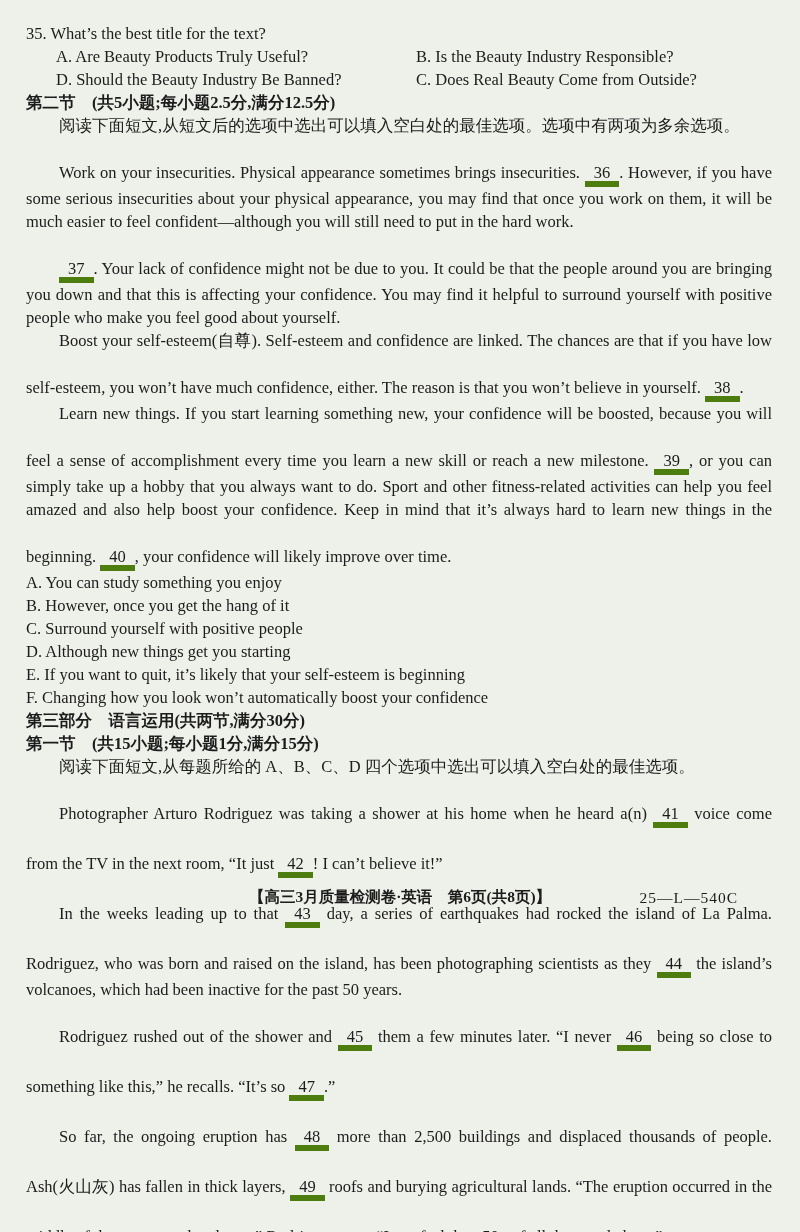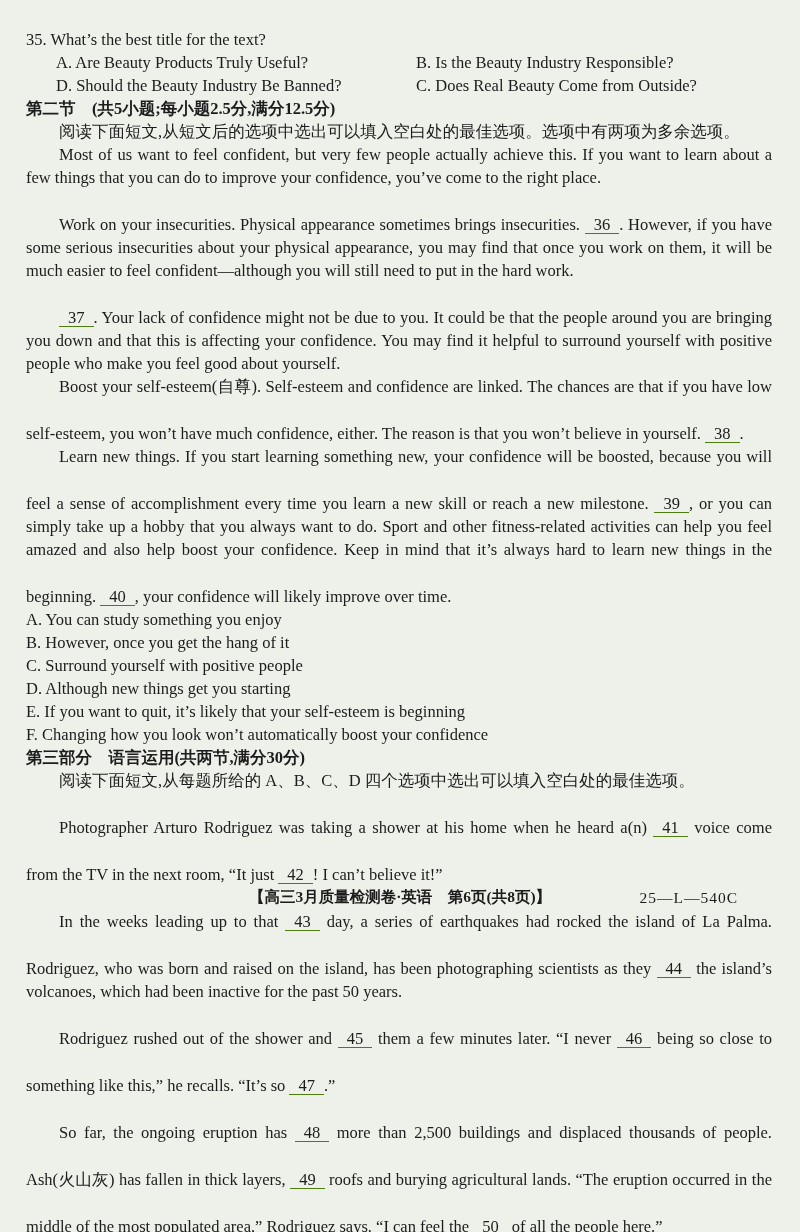--- a/index.html
+++ b/index.html
@@ -7,39 +7,39 @@
     width: 800px; height: 1232px;
     background: #eef0ea;
     color: #1c1c1c;
     font-family: "Liberation Serif", "DejaVu Serif", serif;
     overflow: hidden;
   }
   .page {
     position: relative;
     box-sizing: border-box;
     width: 800px; height: 924px;
-    padding: 28px 28px 0 26px;
+    padding: 22px 28px 0 26px;
     font-size: 16.5px;
     line-height: 23px;
   }
   p, .line, .sec-heading { margin: 0; padding: 0; }
   .para { text-align: justify; text-indent: 2em; }
   .instr { text-align: justify; text-indent: 2em; }
   .sec-heading { font-weight: bold; font-size: 16.5px; }
   .opt-grid {
     display: grid;
     grid-template-columns: 360px 1fr;
     padding-left: 30px;
   }
   .opt-list div { text-indent: 0; }
   .blank {
     display: inline-block;
     text-indent: 0;
     padding: 0 9px;
-    border-bottom: 1px solid #4d7c0f;
+    border-bottom: 6px solid #4d7c0f;
     line-height: 17px;
     margin-top: 27px;
   }
   .footer {
     position: absolute;
     left: 0; right: 0; bottom: 16px;
     text-align: center;
     font-size: 15.5px;
   }
   .footer-center { font-weight: bold; }
@@ -61,37 +61,37 @@
       <span>A. Are Beauty Products Truly Useful?</span>
       <span>B. Is the Beauty Industry Responsible?</span>
       <span>D. Should the Beauty Industry Be Banned?</span>
       <span>C. Does Real Beauty Come from Outside?</span>
     </div>
   </section>
 
   <section>
     <h2 class="sec-heading">第二节　(共5小题;每小题2.5分,满分12.5分)</h2>
     <p class="instr">阅读下面短文,从短文后的选项中选出可以填入空白处的最佳选项。选项中有两项为多余选项。</p>
-    <p class="para">Most of us want to feel confident, but very few people actually achieve this. If you want to learn about a few things that you can do to improve your confidence, you’ve come to the right place.</p>
     <p class="para">Work on your insecurities. Physical appearance sometimes brings insecurities. <span class="blank">36</span>. However, if you have some serious insecurities about your physical appearance, you may find that once you work on them, it will be much easier to feel confident—although you will still need to put in the hard work.</p>
     <p class="para"><span class="blank">37</span>. Your lack of confidence might not be due to you. It could be that the people around you are bringing you down and that this is affecting your confidence. You may find it helpful to surround yourself with positive people who make you feel good about yourself.</p>
     <p class="para">Boost your self-esteem(自尊). Self-esteem and confidence are linked. The chances are that if you have low self-esteem, you won’t have much confidence, either. The reason is that you won’t believe in yourself. <span class="blank">38</span>.</p>
     <p class="para">Learn new things. If you start learning something new, your confidence will be boosted, because you will feel a sense of accomplishment every time you learn a new skill or reach a new milestone. <span class="blank">39</span>, or you can simply take up a hobby that you always want to do. Sport and other fitness-related activities can help you feel amazed and also help boost your confidence. Keep in mind that it’s always hard to learn new things in the beginning. <span class="blank">40</span>, your confidence will likely improve over time.</p>
     <div class="opt-list">
       <div>A. You can study something you enjoy</div>
       <div>B. However, once you get the hang of it</div>
       <div>C. Surround yourself with positive people</div>
       <div>D. Although new things get you starting</div>
       <div>E. If you want to quit, it’s likely that your self-esteem is beginning</div>
       <div>F. Changing how you look won’t automatically boost your confidence</div>
     </div>
   </section>
 
   <section>
     <h2 class="sec-heading">第三部分　语言运用(共两节,满分30分)</h2>
+    <h2 class="sec-heading">第一节　(共15小题;每小题1分,满分15分)</h2>
     <p class="instr">阅读下面短文,从每题所给的 A、B、C、D 四个选项中选出可以填入空白处的最佳选项。</p>
     <p class="para">Photographer Arturo Rodriguez was taking a shower at his home when he heard a(n) <span class="blank">41</span> voice come from the TV in the next room, “It just <span class="blank">42</span>! I can’t believe it!”</p>
     <p class="para">In the weeks leading up to that <span class="blank">43</span> day, a series of earthquakes had rocked the island of La Palma. Rodriguez, who was born and raised on the island, has been photographing scientists as they <span class="blank">44</span> the island’s volcanoes, which had been inactive for the past 50 years.</p>
     <p class="para">Rodriguez rushed out of the shower and <span class="blank">45</span> them a few minutes later. “I never <span class="blank">46</span> being so close to something like this,” he recalls. “It’s so <span class="blank">47</span>.”</p>
     <p class="para">So far, the ongoing eruption has <span class="blank">48</span> more than 2,500 buildings and displaced thousands of people. Ash(火山灰) has fallen in thick layers, <span class="blank">49</span> roofs and burying agricultural lands. “The eruption occurred in the middle of the most populated area,” Rodriguez says. “I can feel the <span class="blank">50</span> of all the people here.”</p>
     <p class="para">That pain became <span class="blank">51</span> sharp when he looked at his home island’s future. “The</p>
   </section>
 
   <div class="footer">
     <span class="footer-center">【高三3月质量检测卷·英语　第6页(共8页)】</span>

